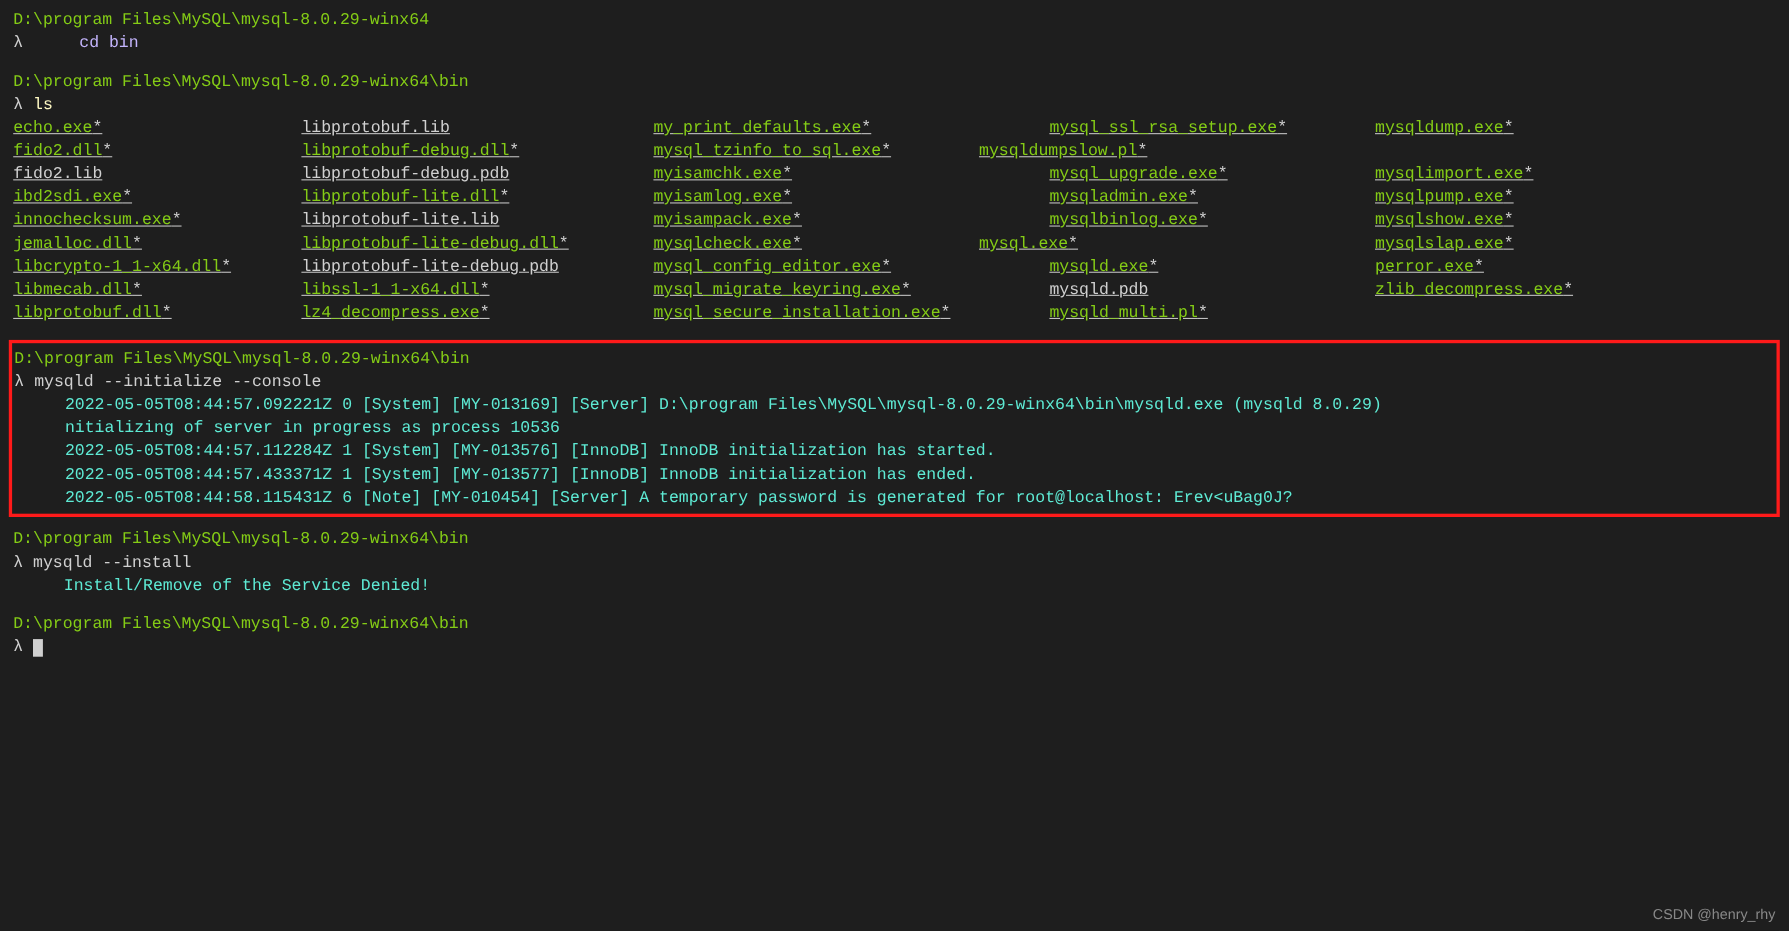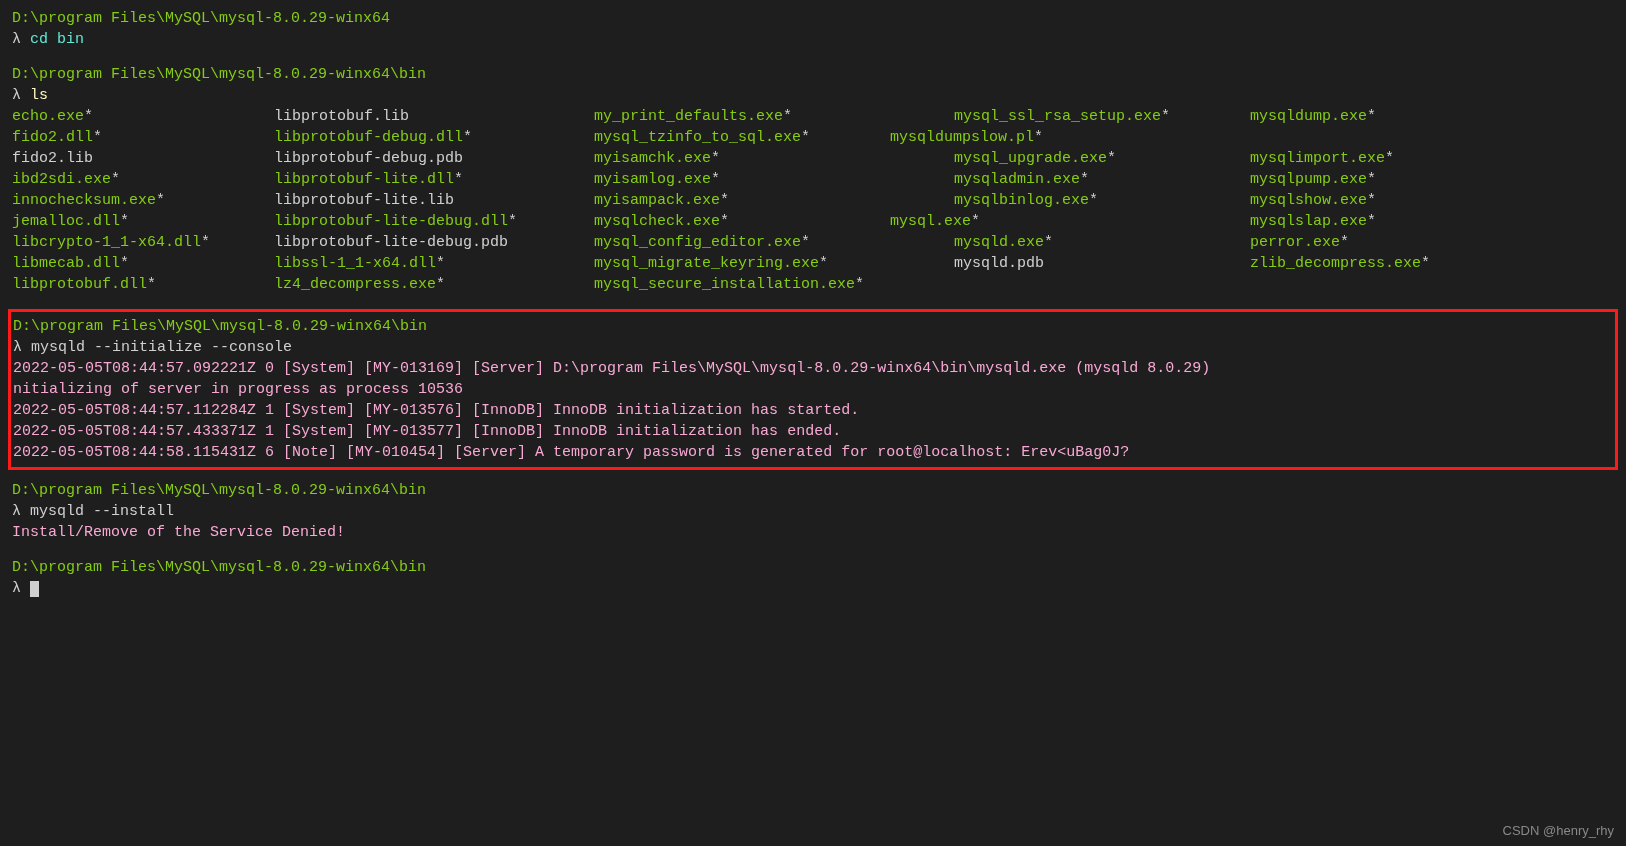--- a/index.html
+++ b/index.html
@@ -20,37 +20,37 @@
       top: 0; left: 0; right: 0; bottom: 0;
       background: rgba(30,30,30,0.92);
       z-index: 0;
     }
     .content {
       position: relative;
       z-index: 1;
     }
     .green { color: #84cc16; }
     .cyan { color: #fef9c3; }
-    .yellow { color: #5eead4; }
+    .yellow { color: #c4b5fd; margin-left: 42px; }
     .white { color: #d0d0d0; }
     .block { margin-bottom: 14px; }
     .prompt-line { white-space: pre; }
-    .ls-row { display: flex; }
+    .ls-row { display: flex; text-decoration: underline; }
     .ls-cell { white-space: pre; }
     .c1 { width: 262px; }
     .c2 { width: 320px; }
     .c3 { width: 360px; }
     .c4 { width: 296px; }
     .c5 { width: auto; }
     .red-box {
       border: 3px solid #ff1a1a;
       padding: 4px 2px;
       margin: 2px -4px 10px -4px;
     }
-    .output-line { white-space: pre; color: #f9a8d4; }
+    .output-line { white-space: pre; color: #5eead4; margin-left: 46px; }
     .cursor-block {
       display: inline-block;
       width: 9px; height: 16px;
       background: #d0d0d0;
       vertical-align: text-bottom;
     }
     .watermark {
       position: absolute;
       bottom: 6px; right: 12px;
       color: #888;
@@ -126,20 +126,21 @@
           <span class="ls-cell c1"><span class="green">libmecab.dll</span><span class="white">*</span></span>
           <span class="ls-cell c2"><span class="green">libssl-1_1-x64.dll</span><span class="white">*</span></span>
           <span class="ls-cell c3"><span class="green">mysql_migrate_keyring.exe</span><span class="white">*</span></span>
           <span class="ls-cell c4"><span class="white">mysqld.pdb</span></span>
           <span class="ls-cell c5"><span class="green">zlib_decompress.exe</span><span class="white">*</span></span>
         </div>
         <div class="ls-row">
           <span class="ls-cell c1"><span class="green">libprotobuf.dll</span><span class="white">*</span></span>
           <span class="ls-cell c2"><span class="green">lz4_decompress.exe</span><span class="white">*</span></span>
           <span class="ls-cell c3"><span class="green">mysql_secure_installation.exe</span><span class="white">*</span></span>
+          <span class="ls-cell c4"><span class="green">mysqld_multi.pl</span><span class="white">*</span></span>
           <span class="ls-cell c5"></span>
         </div>
       </div>
   </div>
 
   <div class="red-box">
     <div class="prompt-line green">D:\program Files\MySQL\mysql-8.0.29-winx64\bin</div>
     <div class="prompt-line"><span class="white">λ</span><span class="white"> </span><span class="white">mysqld --initialize --console</span></div>
     <div id="init-output">
         <div class="output-line">2022-05-05T08:44:57.092221Z 0 [System] [MY-013169] [Server] D:\program Files\MySQL\mysql-8.0.29-winx64\bin\mysqld.exe (mysqld 8.0.29)</div>

